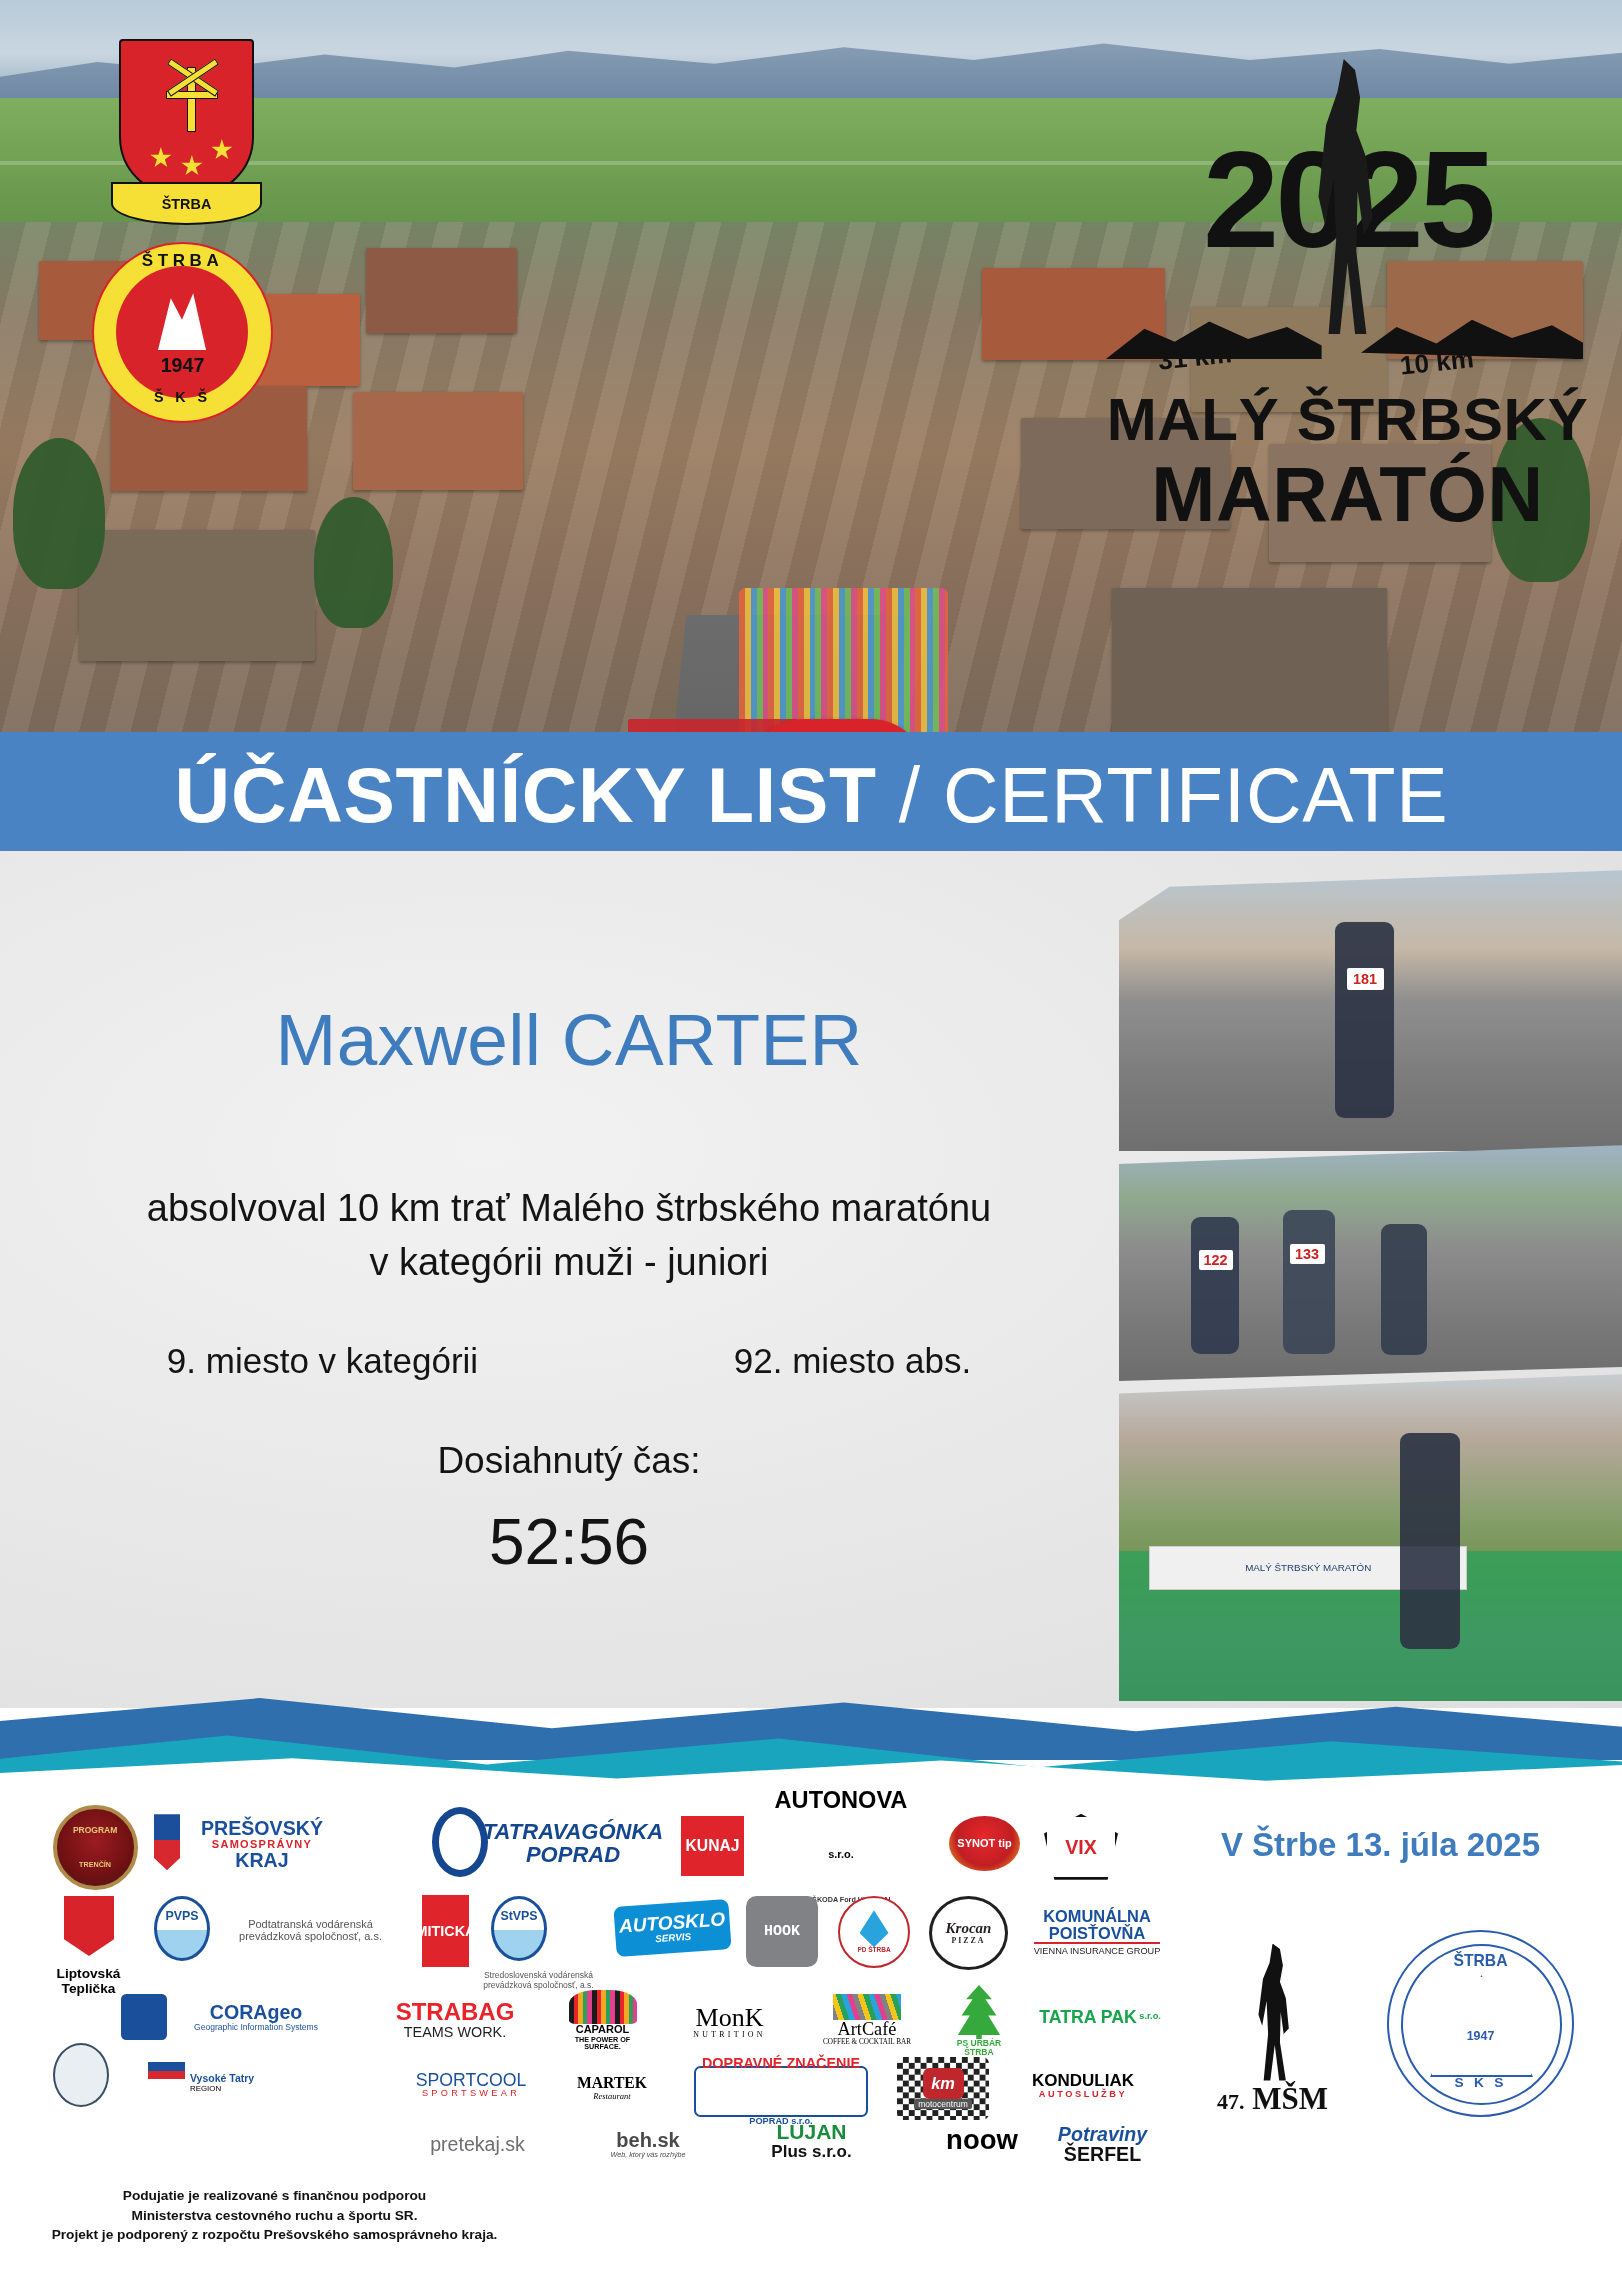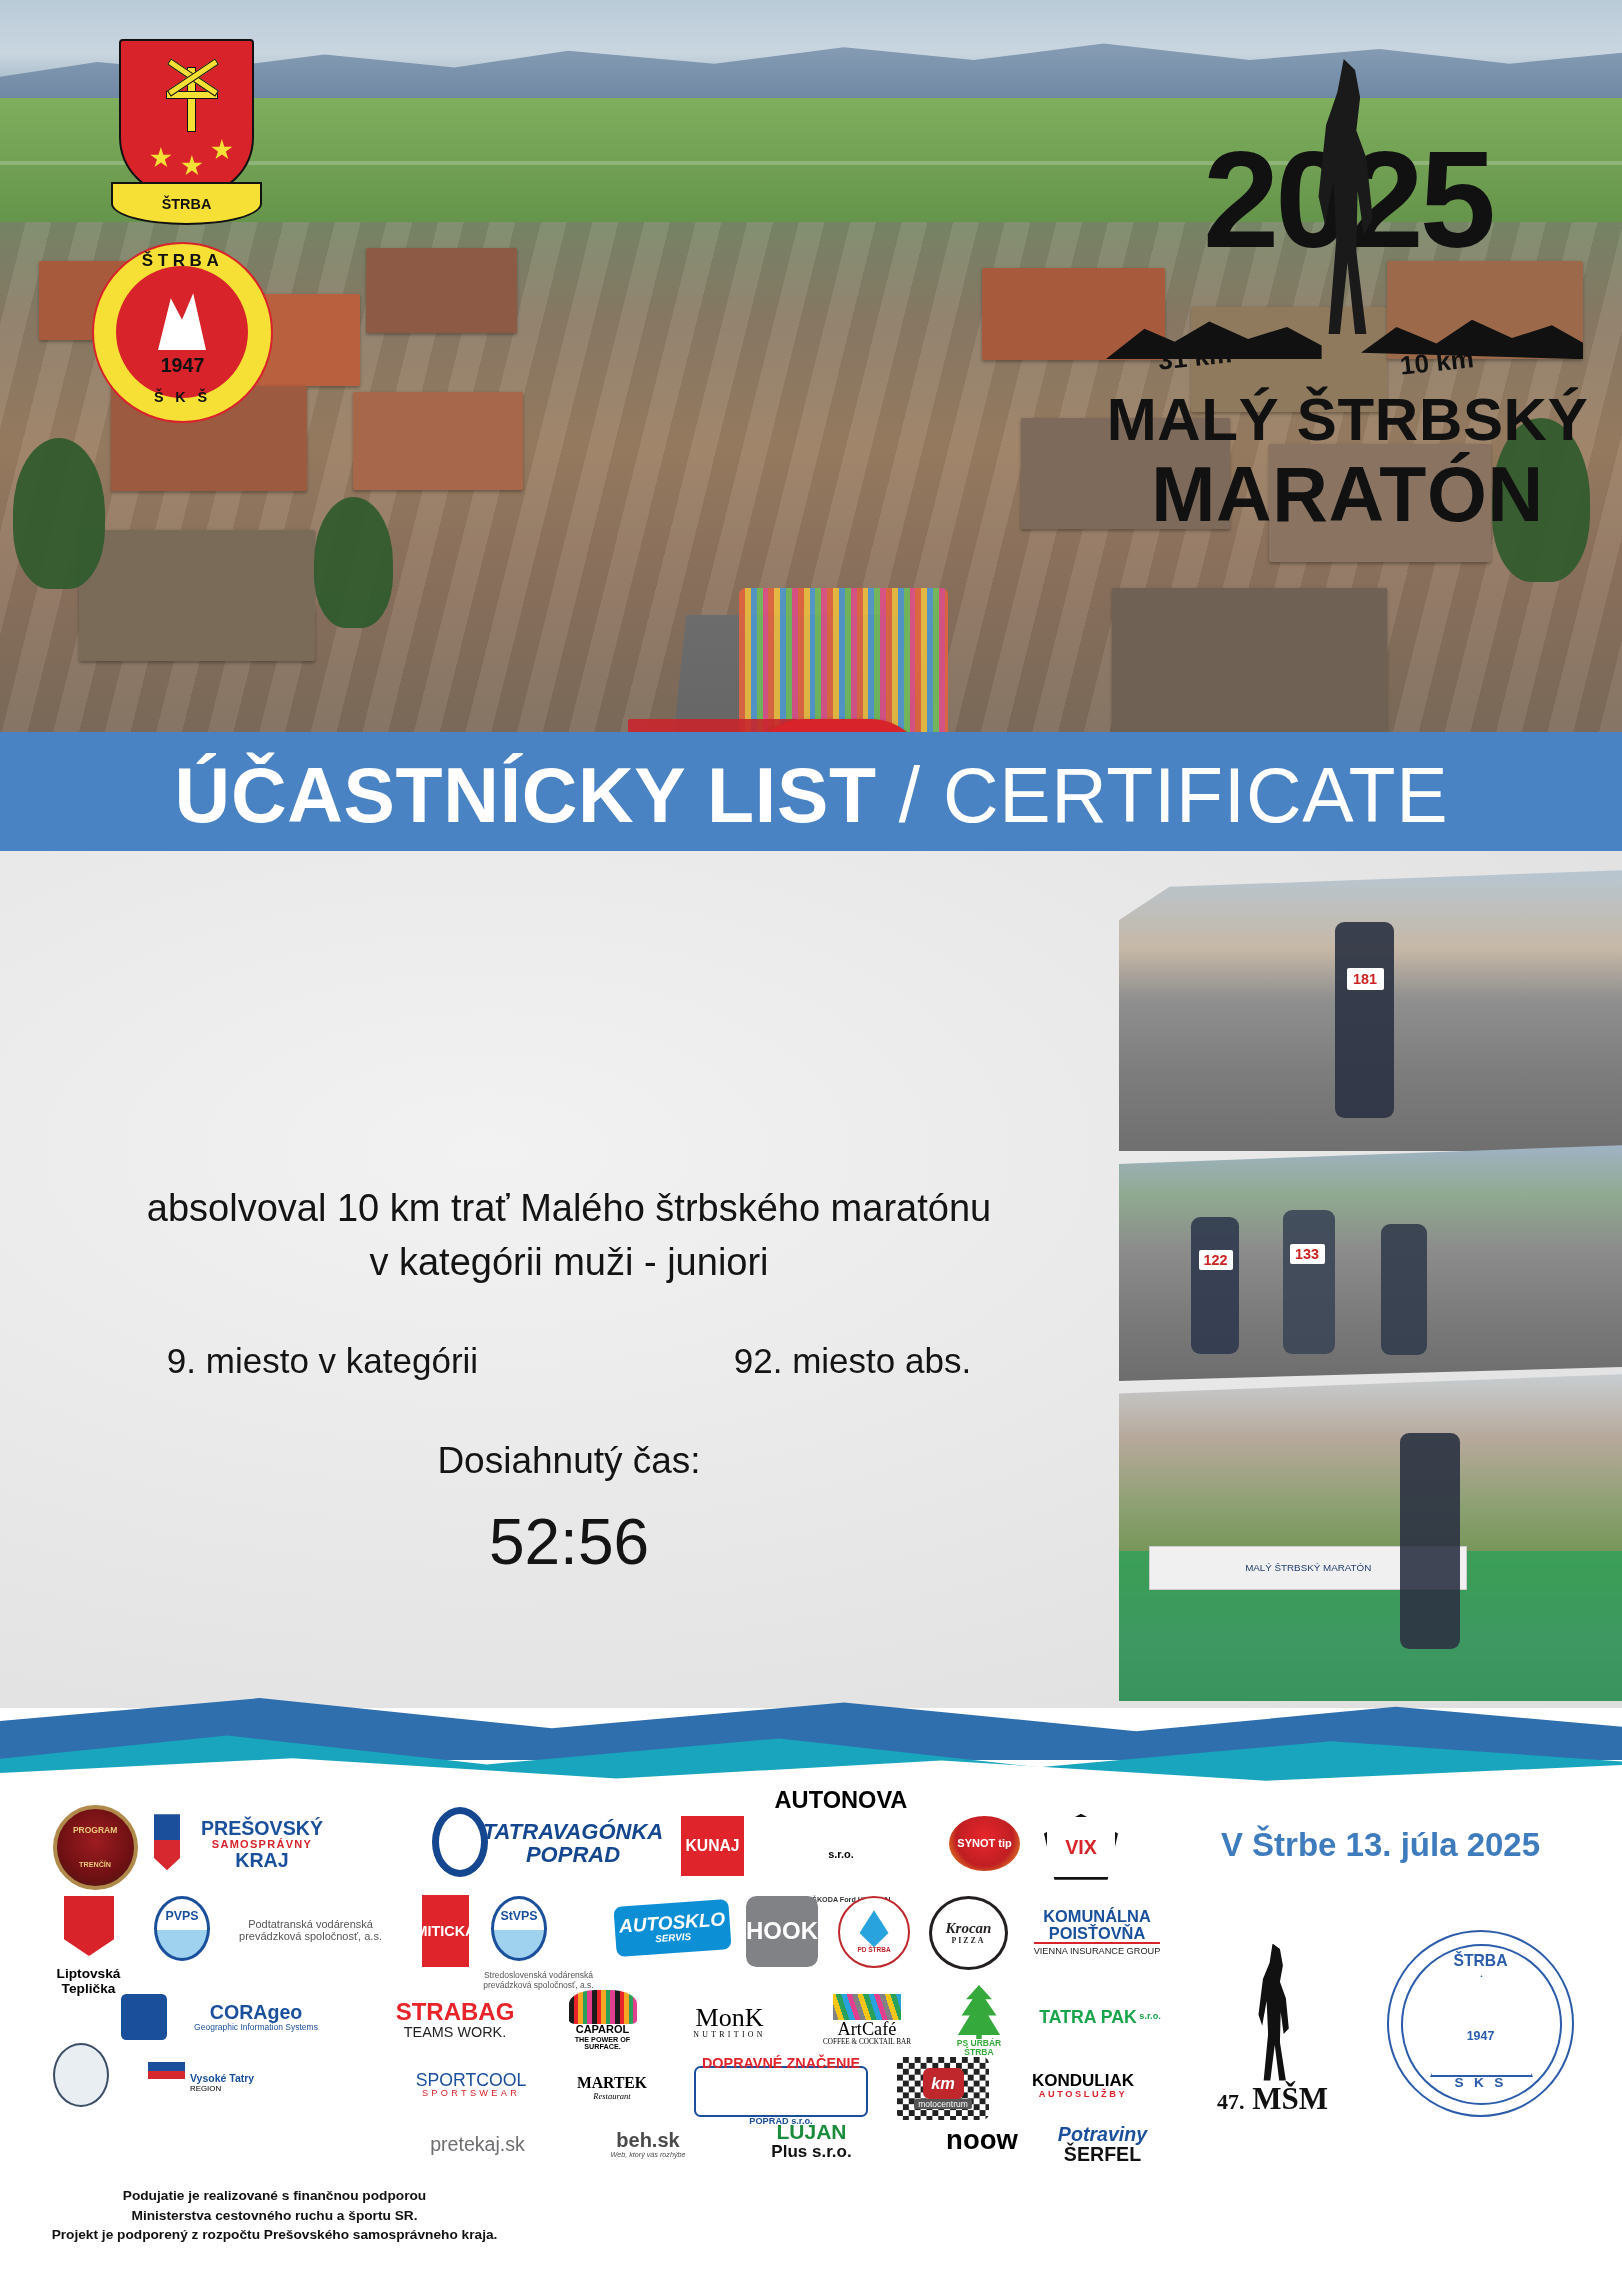--- a/index.html
+++ b/index.html
@@ -109,21 +109,21 @@
   .lt-shield{width:50px;height:60px;background:#d8232a;
      clip-path:polygon(0 0,100% 0,100% 72%,50% 100%,0 72%);}
   .pvps-oval,.stvps-oval{width:56px;height:65px;border-radius:50%;border:3.9px solid #1a4f9c;
      background:linear-gradient(#fff 52%,#9ed2ef 52%);color:#1a4f9c;
      font-weight:bold;font-size:12.4px;align-items:flex-start;padding-top:10.5px;box-sizing:border-box;}
   .mitic-box{width:47px;height:72px;background:#e0242b;color:#fff;font-size:14.4px;font-weight:bold;
      flex-direction:column;line-height:1.02;}
   .autosklo{width:115px;height:50px;background:#0d8fd6;border-radius:7.9px;transform:rotate(-4deg);
      color:#fff;font-weight:bold;font-size:19px;font-style:italic;}
   .hook-box{width:72px;height:71px;background:#808285;border-radius:10.5px;color:#fff;
-     font-weight:bold;font-size:24px;}
+     font-weight:bold;font-size:15px;font-family:Liberation Mono, monospace;}
   .pd-oval{width:68px;height:68px;border-radius:50%;border:2.6px solid #c0272d;background:#fff;}
   .pd-oval i{display:block;width:29px;height:37px;background:#29a3dd;
      clip-path:polygon(50% 0,100% 62%,50% 100%,0 62%);}
   .krocan{width:73px;height:68px;border-radius:50%;border:3.3px solid #231f20;
      color:#231f20;font-size:15px;font-style:italic;font-family:"Liberation Serif",serif;font-weight:bold;}
   .kp-block{flex-direction:column;font-size:16.4px;color:#1a4f9c;font-weight:bold;}
   .corageo{font-size:19.6px;font-weight:bold;}
   .strabag{font-size:24px;font-weight:bold;color:#e8232a;flex-direction:column;}
   .caparol{flex-direction:column;font-size:11px;font-weight:bold;}
   .caparol i{display:block;width:68px;height:34px;
@@ -290,20 +290,21 @@
         <div class="big">MARATÓN</div>
       </div>
     </div>
   </div>
 
   <div class="band"></div>
   <div class="band-tear"></div>
   <div class="band-title"><span class="b">ÚČASTNÍCKY LIST</span><span class="n"> / </span><span class="n">CERTIFICATE</span></div>
 
   <div class="body-bg"></div>
+  <div class="name">Maxwell CARTER</div>
   <div class="desc">
     <div>absolvoval 10 km trať Malého štrbského maratónu</div>
     <div>v kategórii muži - juniori</div>
   </div>
   <div class="places">
     <div>9. miesto v kategórii</div>
     <div>92. miesto abs.</div>
   </div>
   <div class="time-label">Dosiahnutý čas:</div>
   <div class="time-value">52:56</div>

